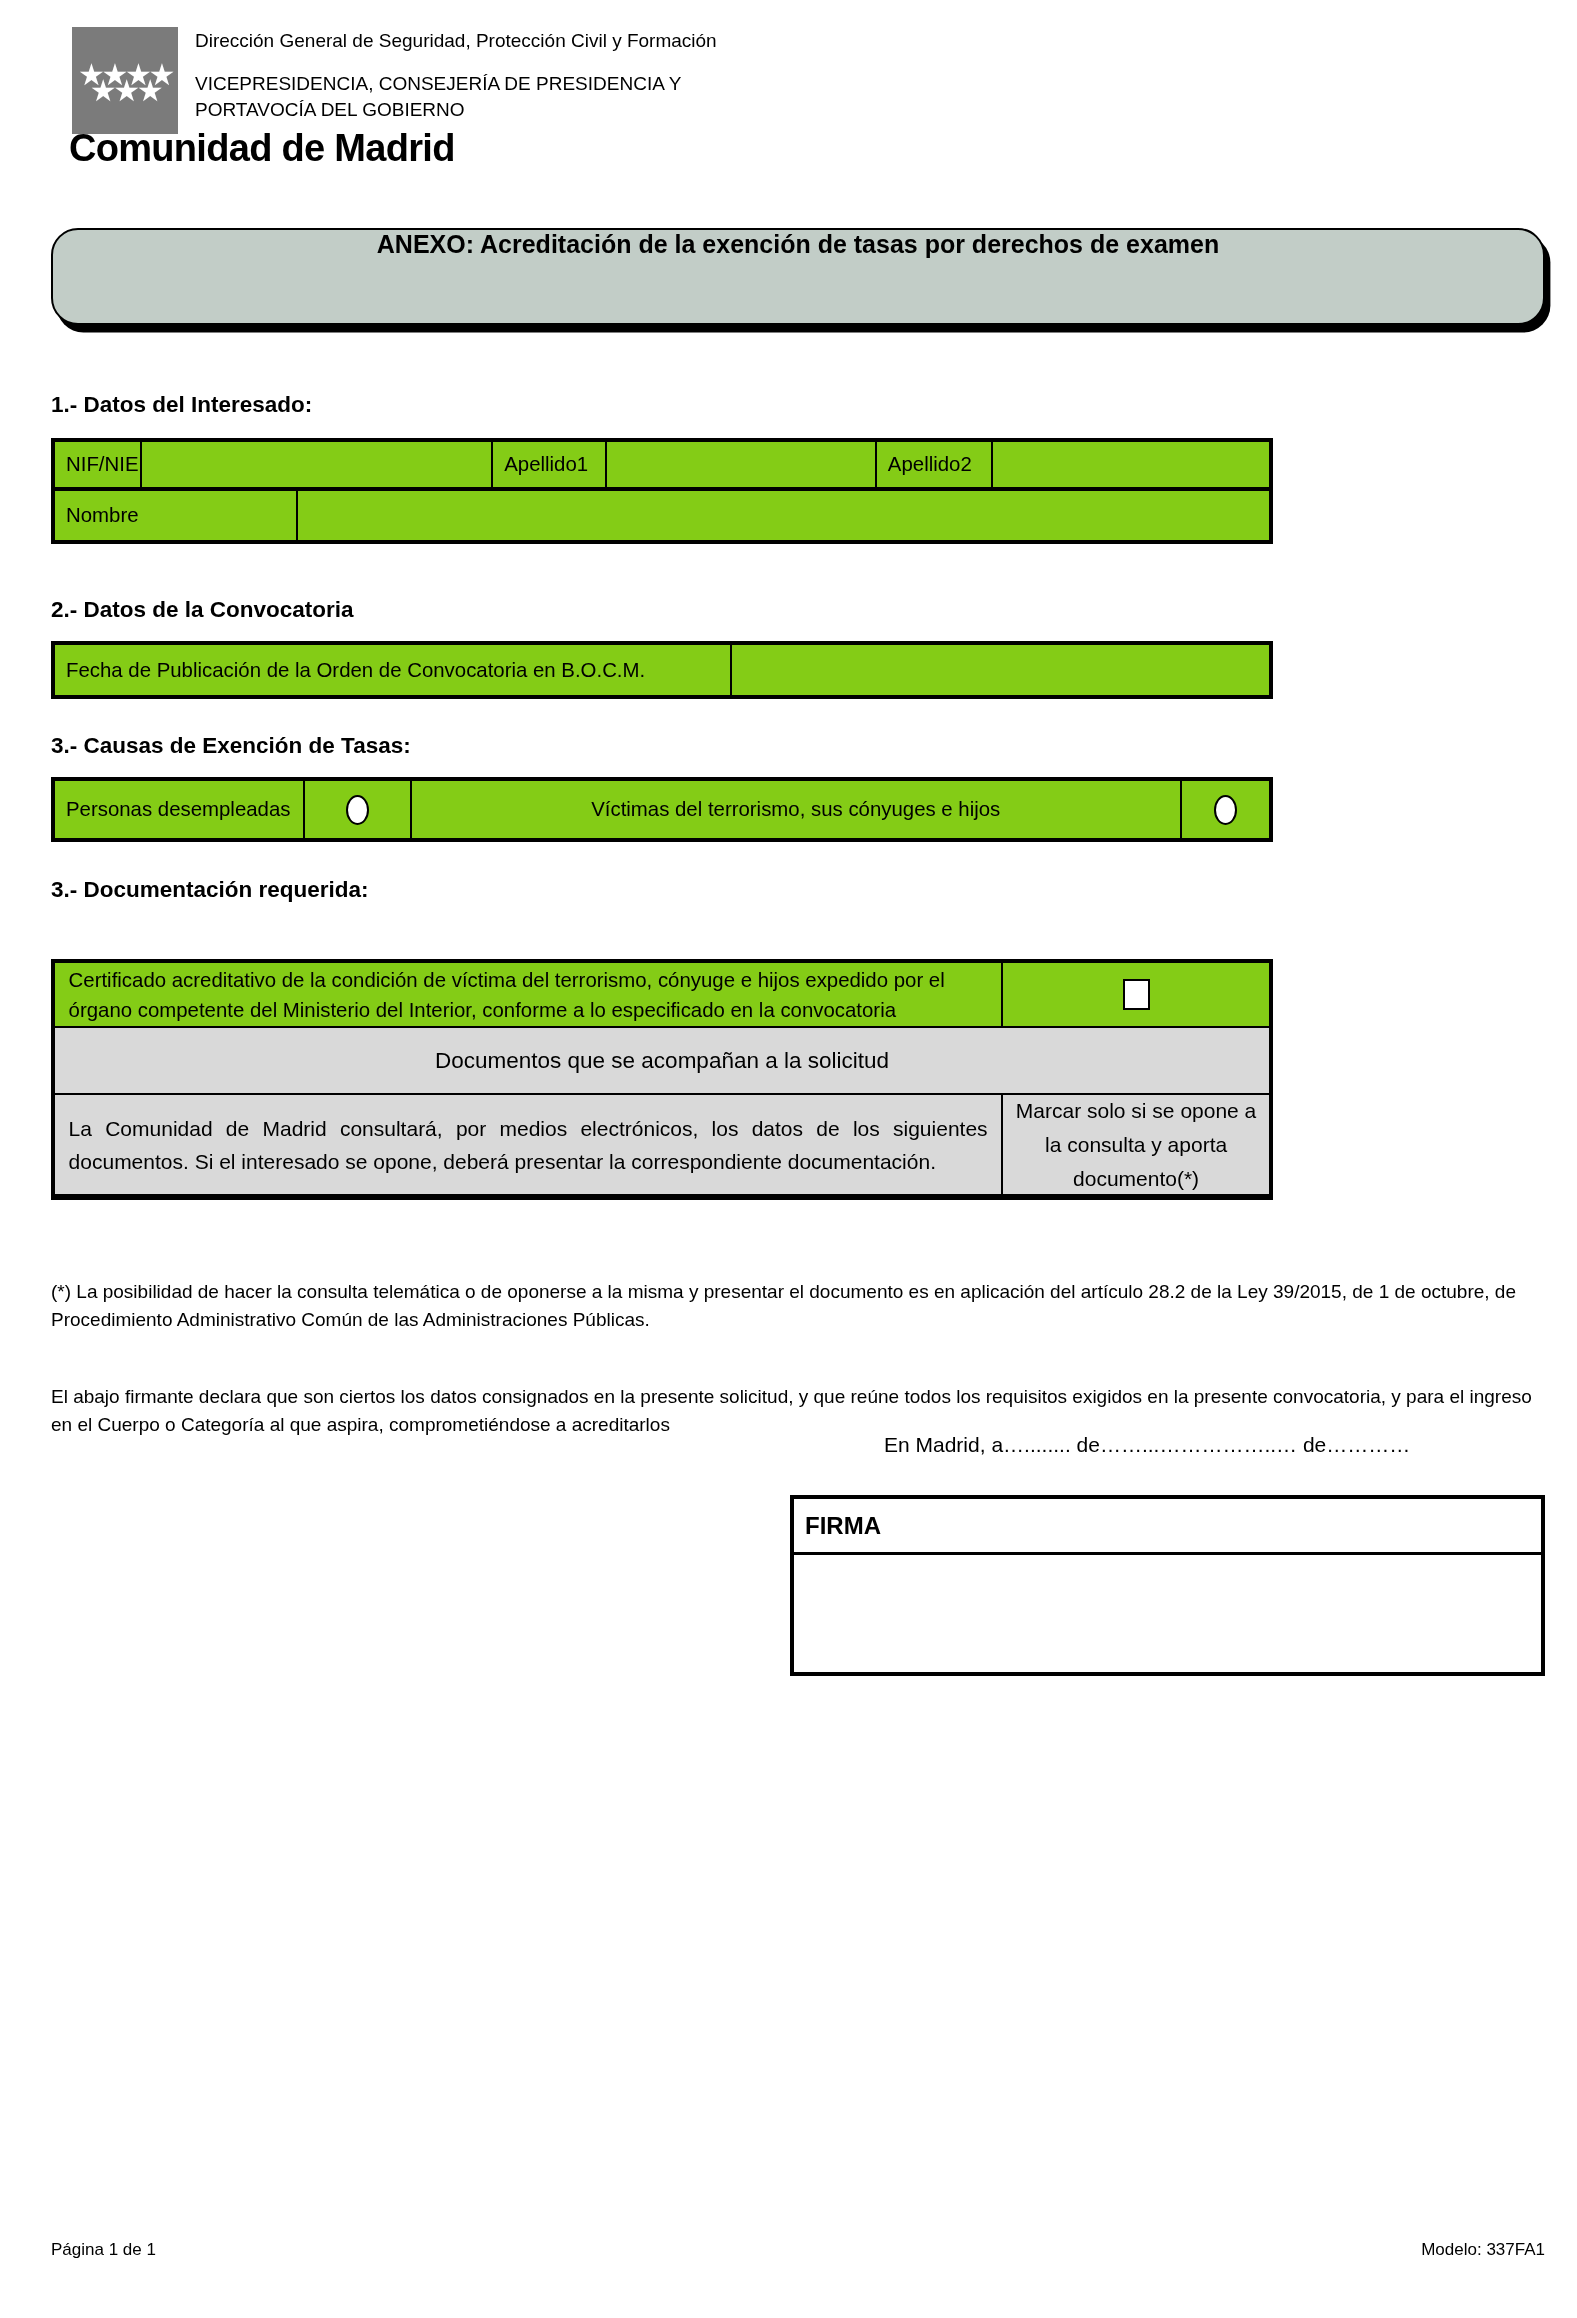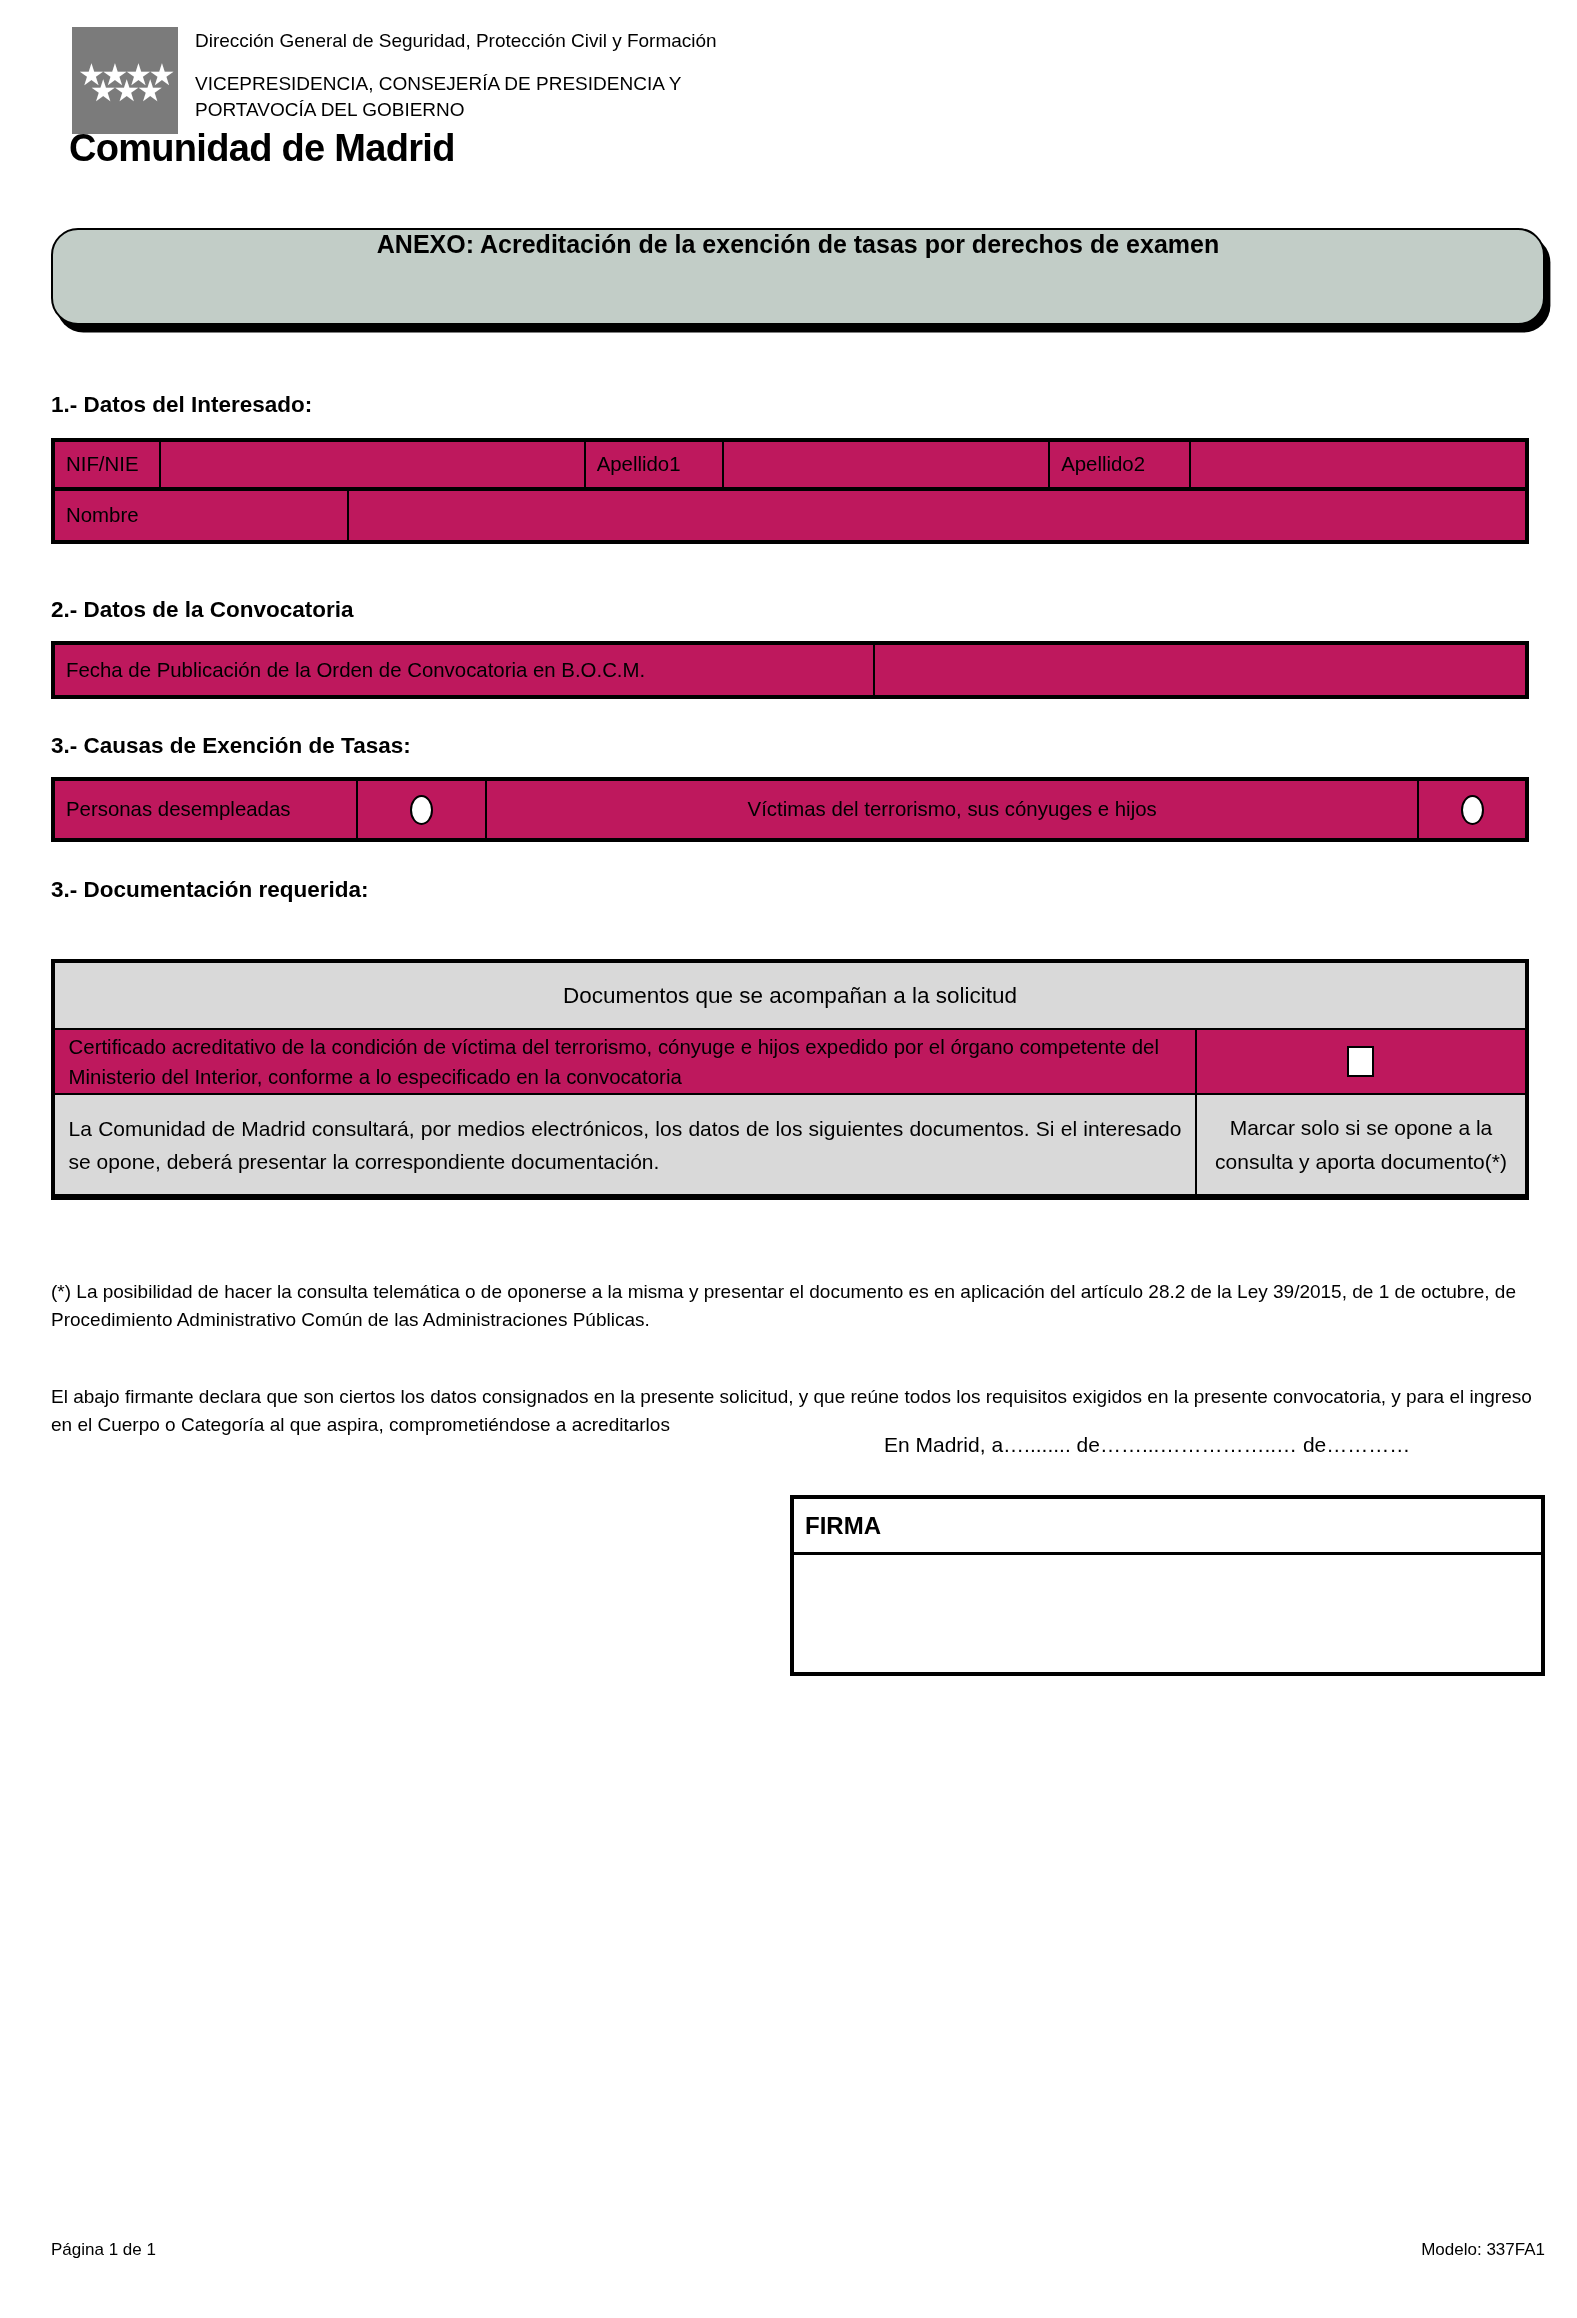--- a/index.html
+++ b/index.html
@@ -31,21 +31,21 @@
     box-sizing:border-box;
   }
   .banner-title{font-size:25px;font-weight:bold;}
   
   .sec-h{position:absolute;left:51px;font-size:22.5px;font-weight:bold;}
   .h1{top:392px;}
   .h2{top:597px;}
   .h3{top:733px;}
   .h4{top:877px;}
   
-  .tbl{position:absolute;left:51px;width:1478px;border:4.1px solid #000;box-sizing:border-box;background:#be185d;}
+  .tbl{position:absolute;left:51px;width:1222px;border:4.1px solid #000;box-sizing:border-box;background:#84cc16;}
   .trow{display:flex;width:100%;box-sizing:border-box;}
   .cell{box-sizing:border-box;display:flex;align-items:center;font-size:20.4px;}
   .cell.lbl{padding-left:11px;padding-right:5.4px;}
   .cell.ctr{justify-content:center;text-align:center;}
   .vline{border-right:2px solid #000;}
   .t1{top:438px;}
   .t1 .trow{height:49px;}
   .t1 .r1{border-bottom:4.1px solid #000;}
   .w-nif{width:7.2%;}
   .w-in1{width:28.9%;}
@@ -148,28 +148,28 @@
       </div>
       <div class="cell ctr vline w-vt">Víctimas del terrorismo, sus cónyuges e hijos</div>
       <div class="cell ctr grow">
         <span class="radio"></span>
       </div>
     </div>
   </div>
 
   <div class="sec-h h4">3.-  Documentación requerida:</div>
   <div class="tbl t4">
-    <div class="trow hdr">
-      <div class="cell">Documentos que se acompañan a la solicitud</div>
-    </div>
     <div class="trow ra">
       <div class="doc-text vline">Certificado acreditativo de la condición de víctima del terrorismo, cónyuge e hijos expedido por el órgano competente del Ministerio del Interior, conforme a lo especificado en la convocatoria</div>
       <div class="rcol">
         <span class="checkbox"></span>
       </div>
+    </div>
+    <div class="trow hdr">
+      <div class="cell">Documentos que se acompañan a la solicitud</div>
     </div>
     <div class="trow rb">
       <div class="doc-text vline">La Comunidad de Madrid consultará, por medios electrónicos, los datos de los siguientes documentos. Si el interesado se opone, deberá presentar la correspondiente documentación.</div>
       <div class="rcol">Marcar solo si se opone a la consulta y aporta documento(*)</div>
     </div>
   </div>
 
   <div class="note n1">(*) La posibilidad de hacer la consulta telemática o de oponerse a la misma y presentar el documento es  en aplicación del artículo 28.2 de la Ley 39/2015, de 1 de octubre, de Procedimiento Administrativo Común de las Administraciones Públicas.</div>
   <div class="note n2">El abajo firmante declara que son ciertos los datos consignados en la presente solicitud, y que reúne todos los requisitos exigidos en la presente convocatoria, y para el ingreso en el Cuerpo o Categoría al que aspira, comprometiéndose a acreditarlos</div>
   <div class="dateline">En Madrid, a…........ de……...……………..… de…………</div>

